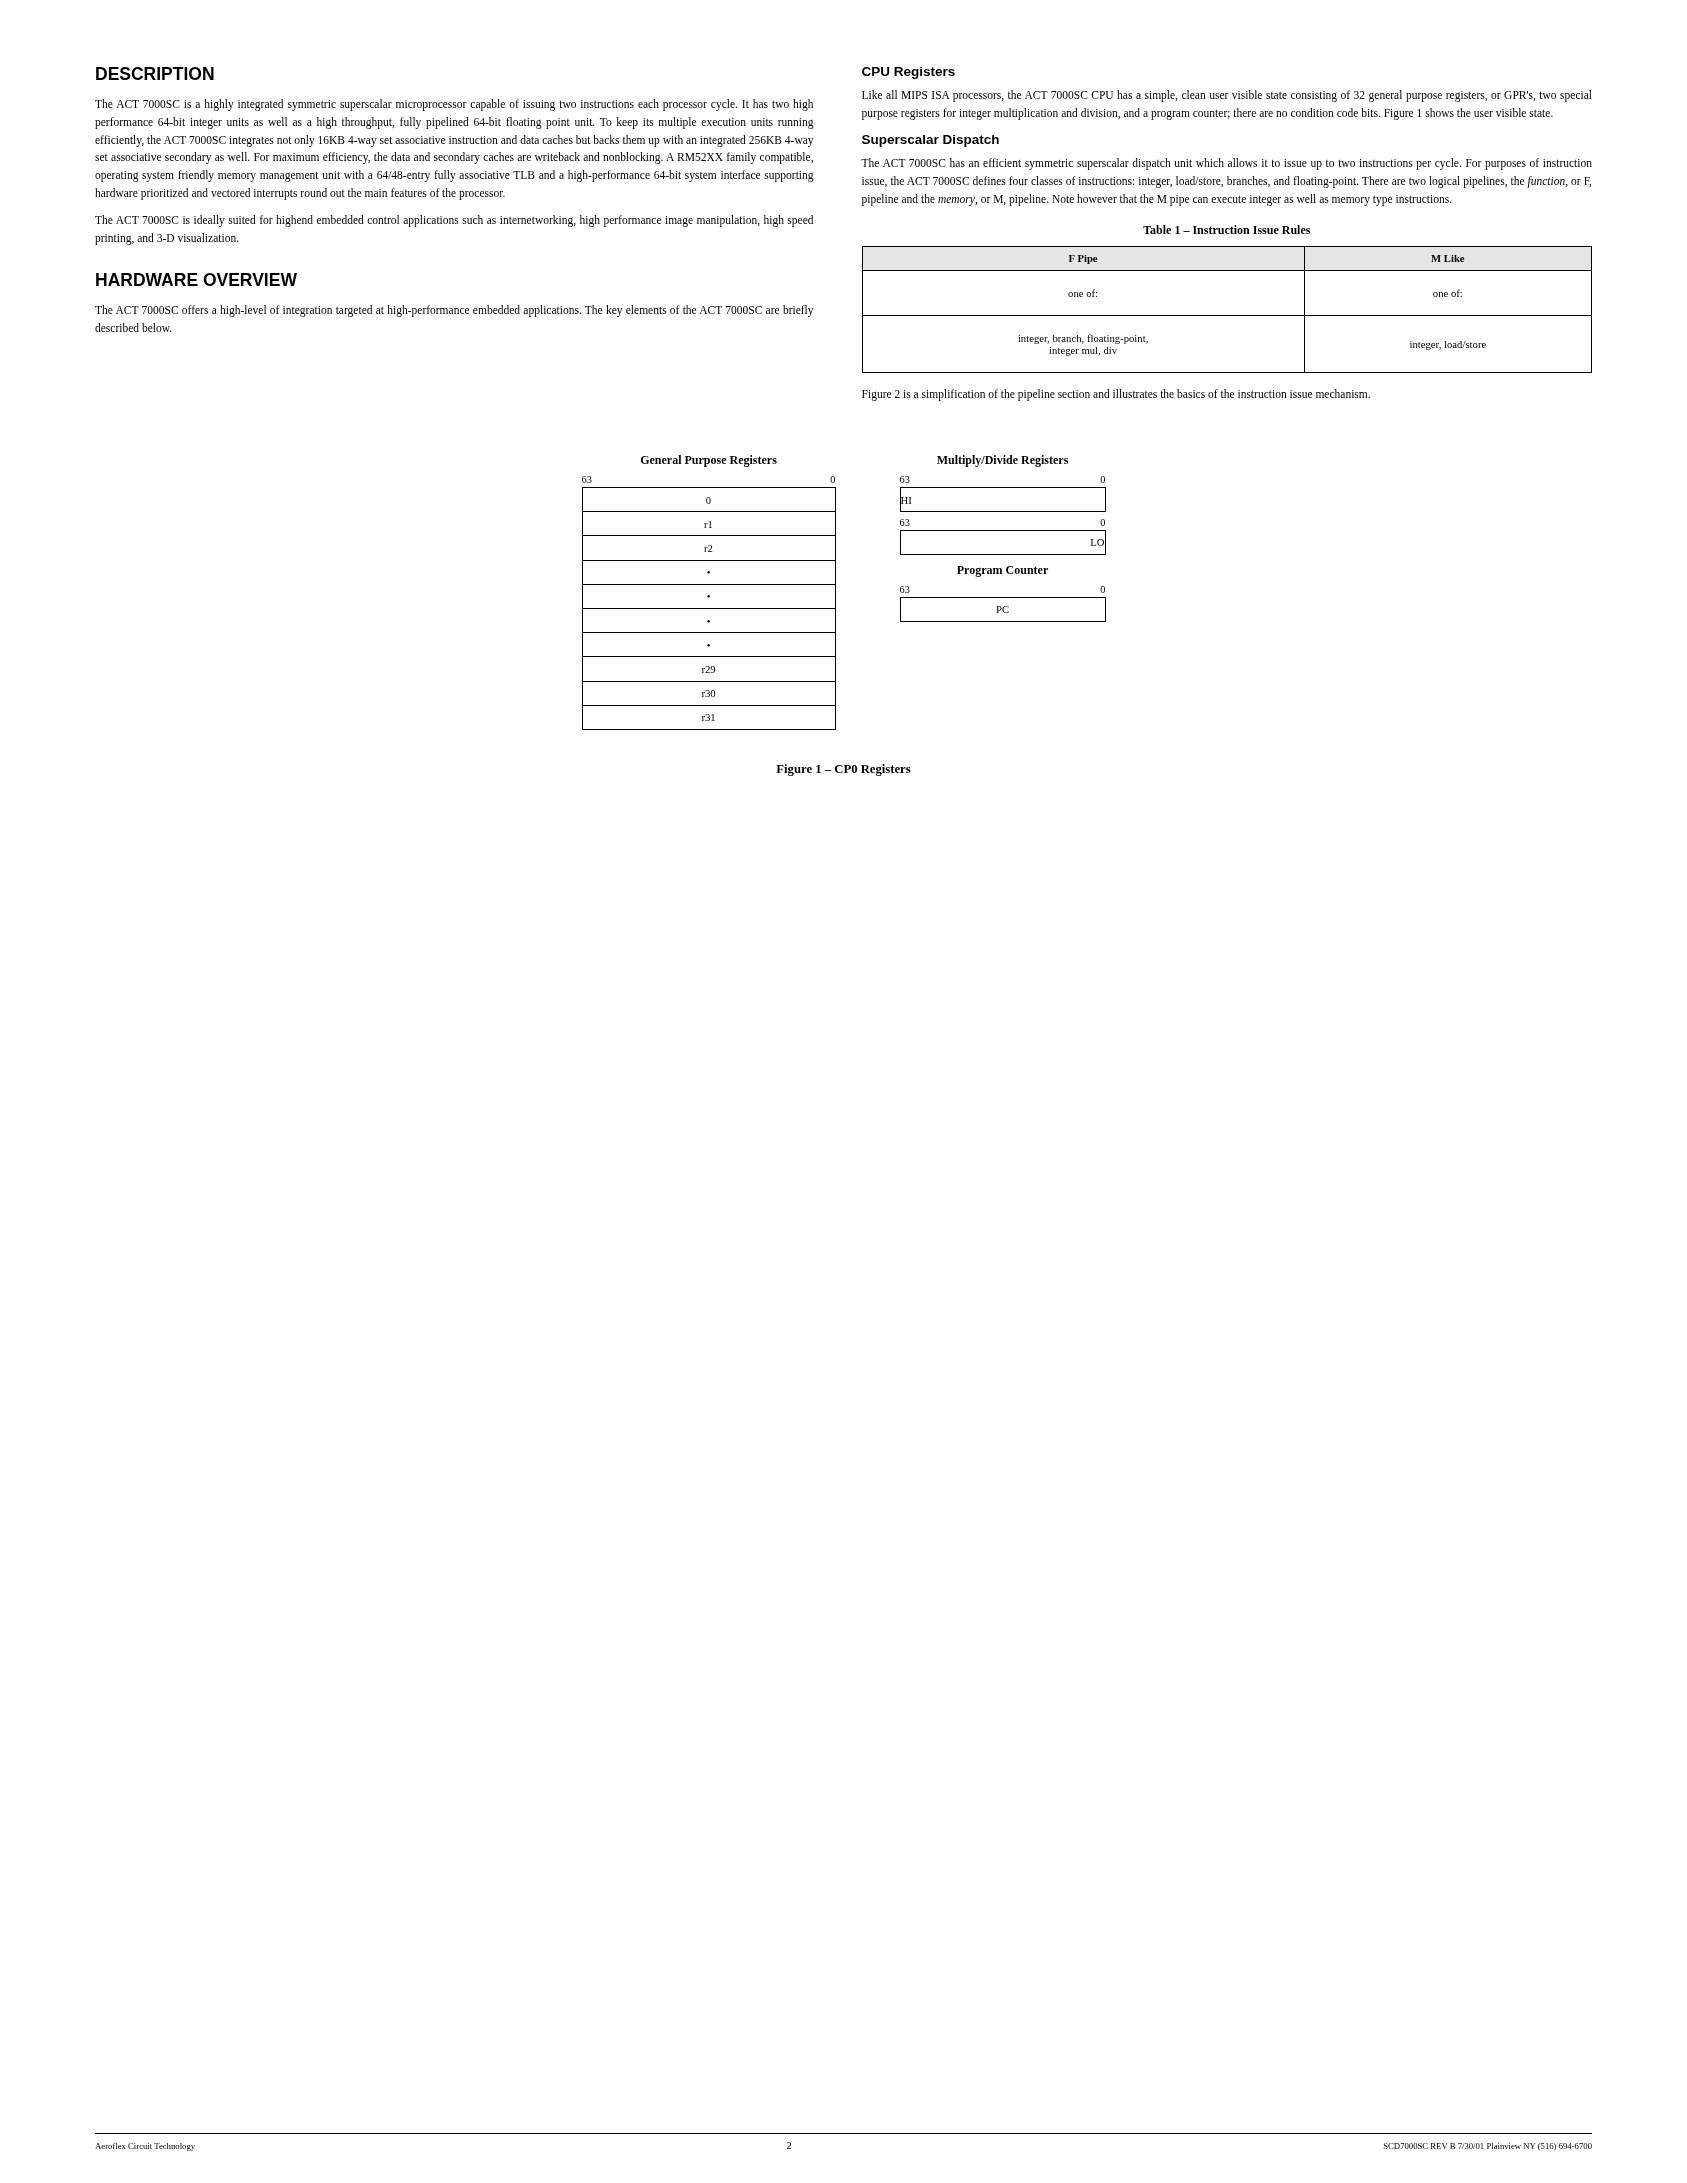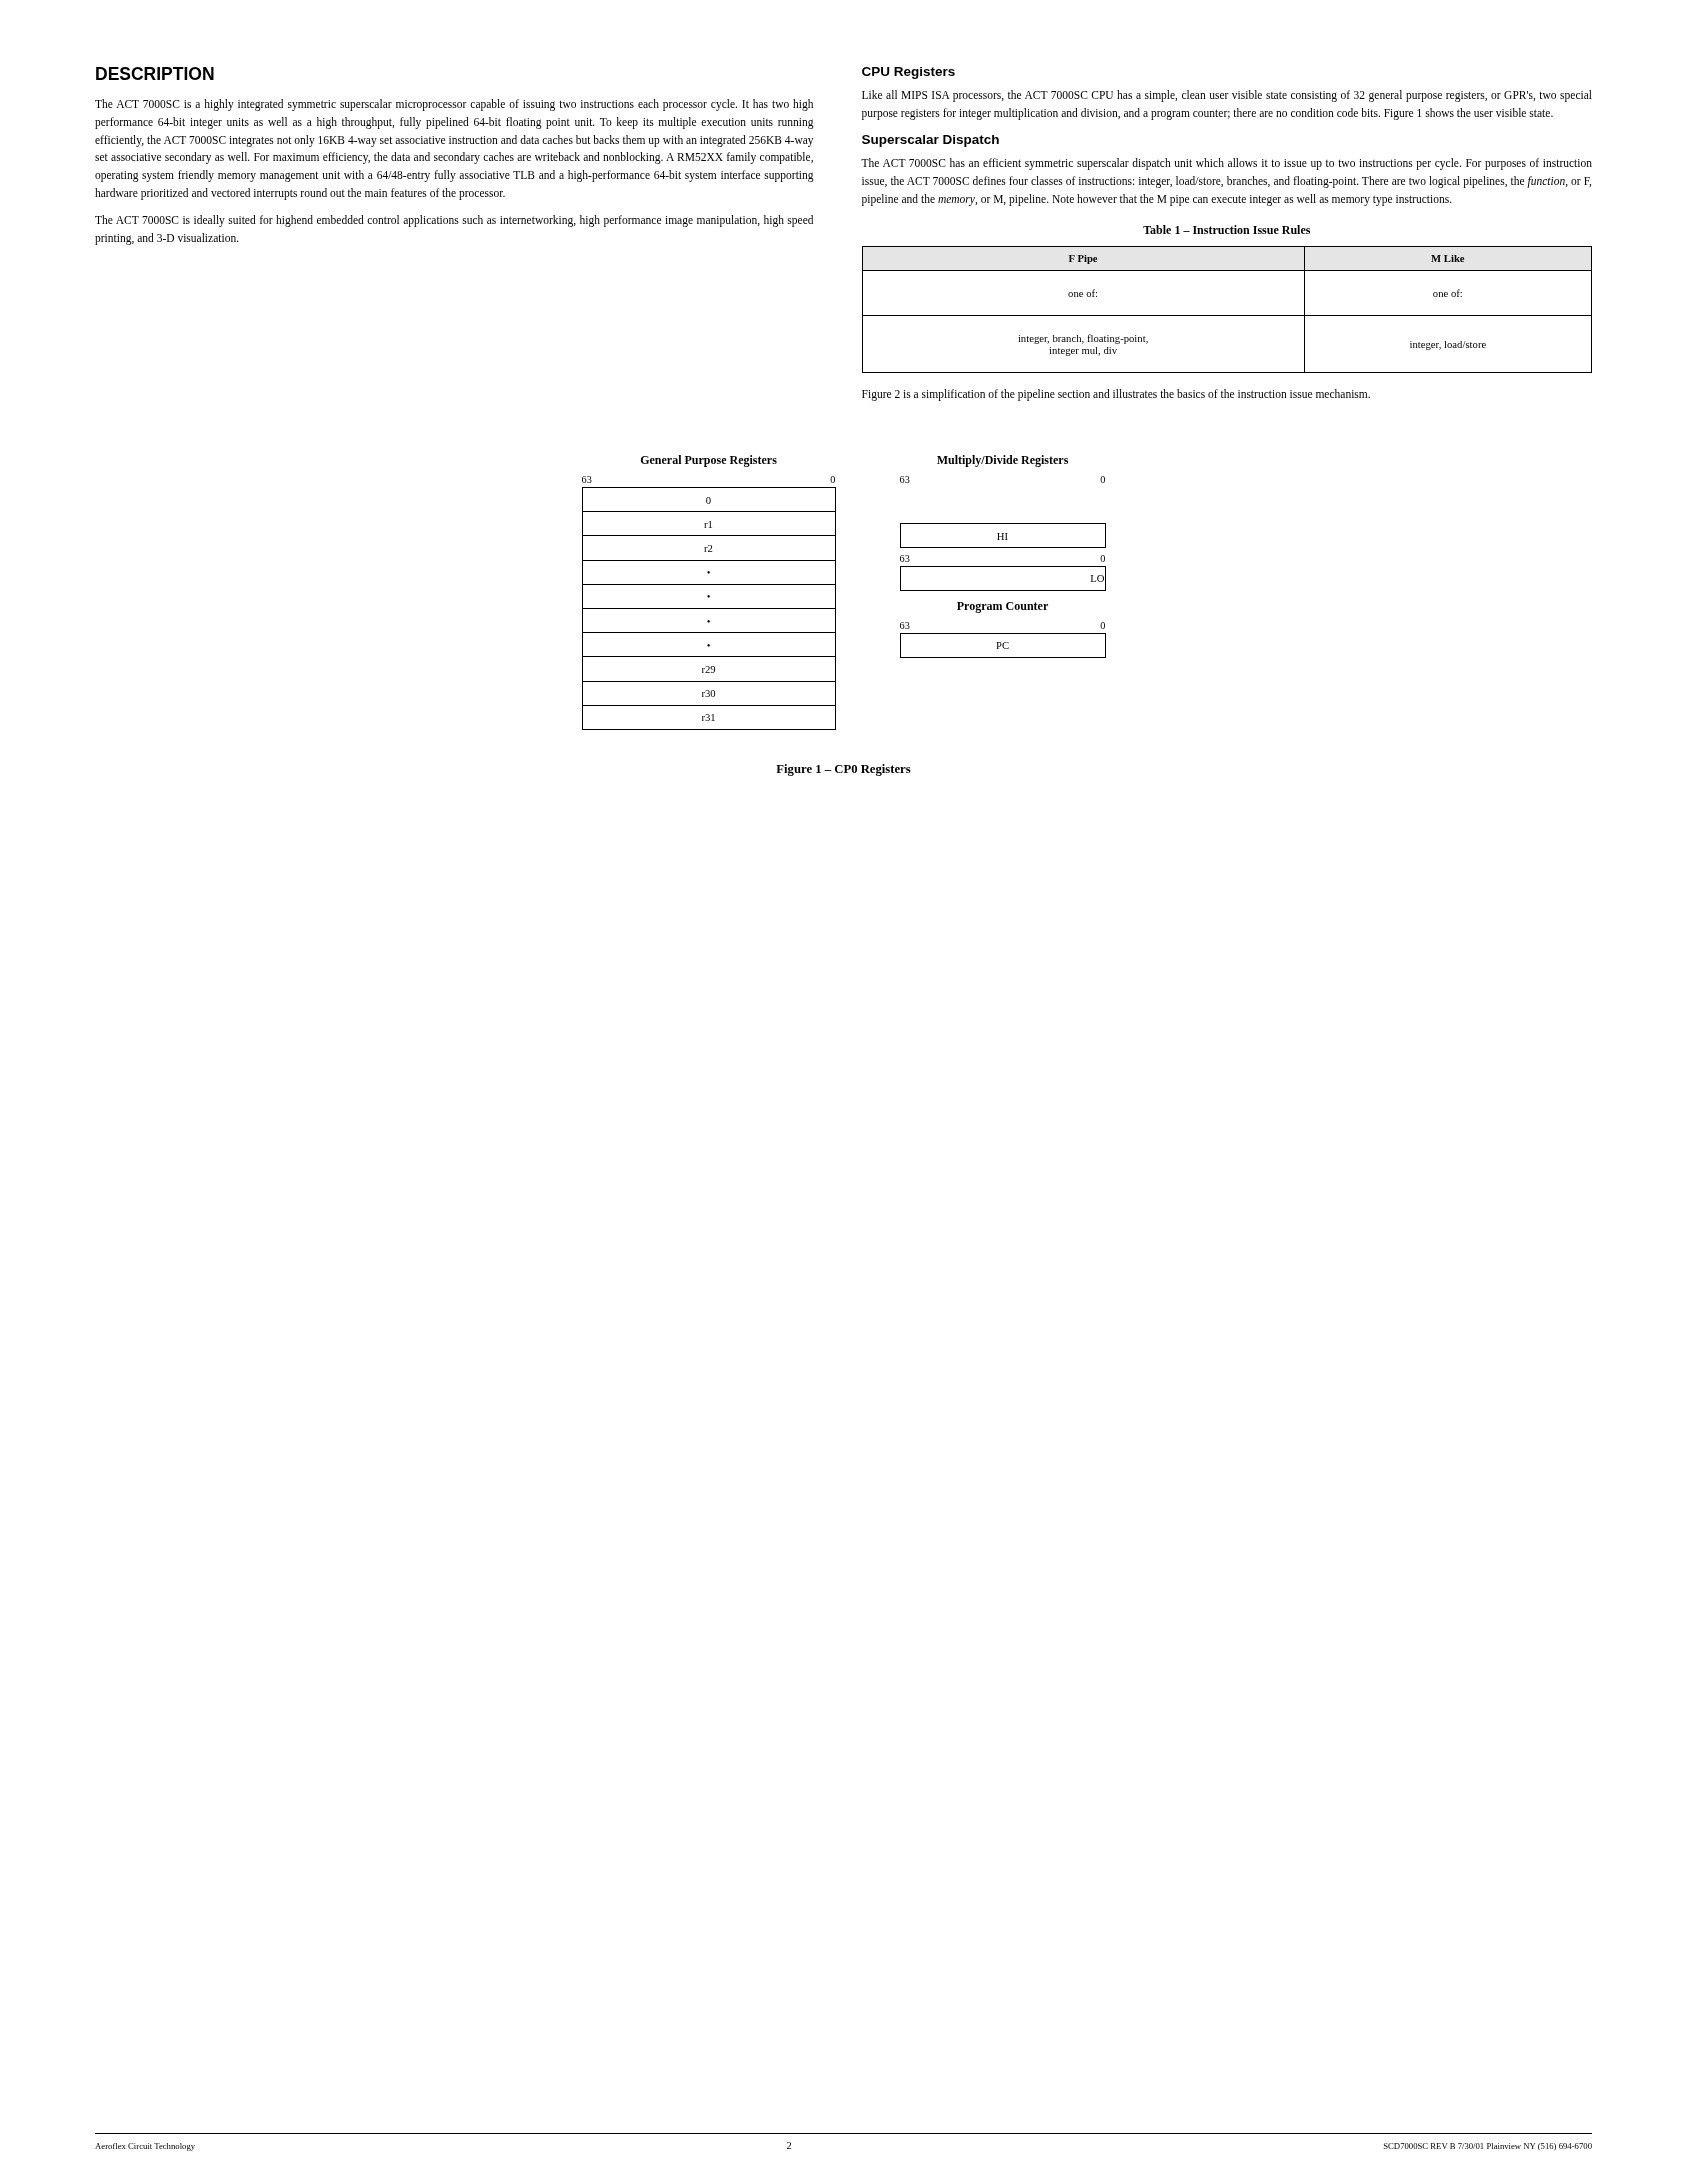--- a/index.html
+++ b/index.html
@@ -169,20 +169,24 @@
 
 <div class="page">
 
   <div class="two-col">
 
     <div class="col-left">
       <h2 class="section-title">DESCRIPTION</h2>
       <p>The ACT 7000SC is a highly integrated symmetric superscalar microprocessor capable of issuing two instructions each processor cycle. It has two high performance 64-bit integer units as well as a high throughput, fully pipelined 64-bit floating point unit. To keep its multiple execution units running efficiently, the ACT 7000SC integrates not only 16KB 4-way set associative instruction and data caches but backs them up with an integrated 256KB 4-way set associative secondary as well. For maximum efficiency, the data and secondary caches are writeback and nonblocking. A RM52XX family compatible, operating system friendly memory management unit with a 64/48-entry fully associative TLB and a high-performance 64-bit system interface supporting hardware prioritized and vectored interrupts round out the main features of the processor.</p>
       <p>The ACT 7000SC is ideally suited for highend embedded control applications such as internetworking, high performance image manipulation, high speed printing, and 3-D visualization.</p>
 
+      <div class="hardware-overview">
+        <h2 class="section-title">HARDWARE OVERVIEW</h2>
+        <p>The ACT 7000SC offers a high-level of integration targeted at high-performance embedded applications. The key elements of the ACT 7000SC are briefly described below.</p>
+      </div>
     </div>
 
     <div class="col-right">
       <h3 class="subsection-title">CPU Registers</h3>
       <p>Like all MIPS ISA processors, the ACT 7000SC CPU has a simple, clean user visible state consisting of 32 general purpose registers, or GPR's, two special purpose registers for integer multiplication and division, and a program counter; there are no condition code bits. Figure 1 shows the user visible state.</p>
 
       <h3 class="subsection-title">Superscalar Dispatch</h3>
       <p>The ACT 7000SC has an efficient symmetric superscalar dispatch unit which allows it to issue up to two instructions per cycle. For purposes of instruction issue, the ACT 7000SC defines four classes of instructions: integer, load/store, branches, and floating-point. There are two logical pipelines, the <em>function</em>, or F, pipeline and the <em>memory</em>, or M, pipeline. Note however that the M pipe can execute integer as well as memory type instructions.</p>
 
       <div class="table-section">
@@ -235,21 +239,21 @@
     </div>
 
     <div class="right-registers">
 
       <div class="register-group">
         <div class="reg-group-title">Multiply/Divide Registers</div>
         <div class="reg-range-label" style="width:206px;">
           <span>63</span>
           <span>0</span>
         </div>
-        <div style="width:206px; border:0.8px solid #000; text-align:center; padding:5.6px 0; font-size:10.7px;margin-top:36px;">HI</div>
+        <div style="width:206px; border:0.8px solid #000; text-align:left; padding:5.6px 0; font-size:10.7px;">HI</div>
         <div class="reg-range-label" style="width:206px; margin-top:4.8px;">
           <span>63</span>
           <span>0</span>
         </div>
         <div style="width:206px; border:0.8px solid #000; text-align:right; padding:5.6px 0; font-size:10.7px;">LO</div>
       </div>
 
       <div class="register-group">
         <div class="reg-group-title">Program Counter</div>
         <div class="reg-range-label" style="width:206px;">

